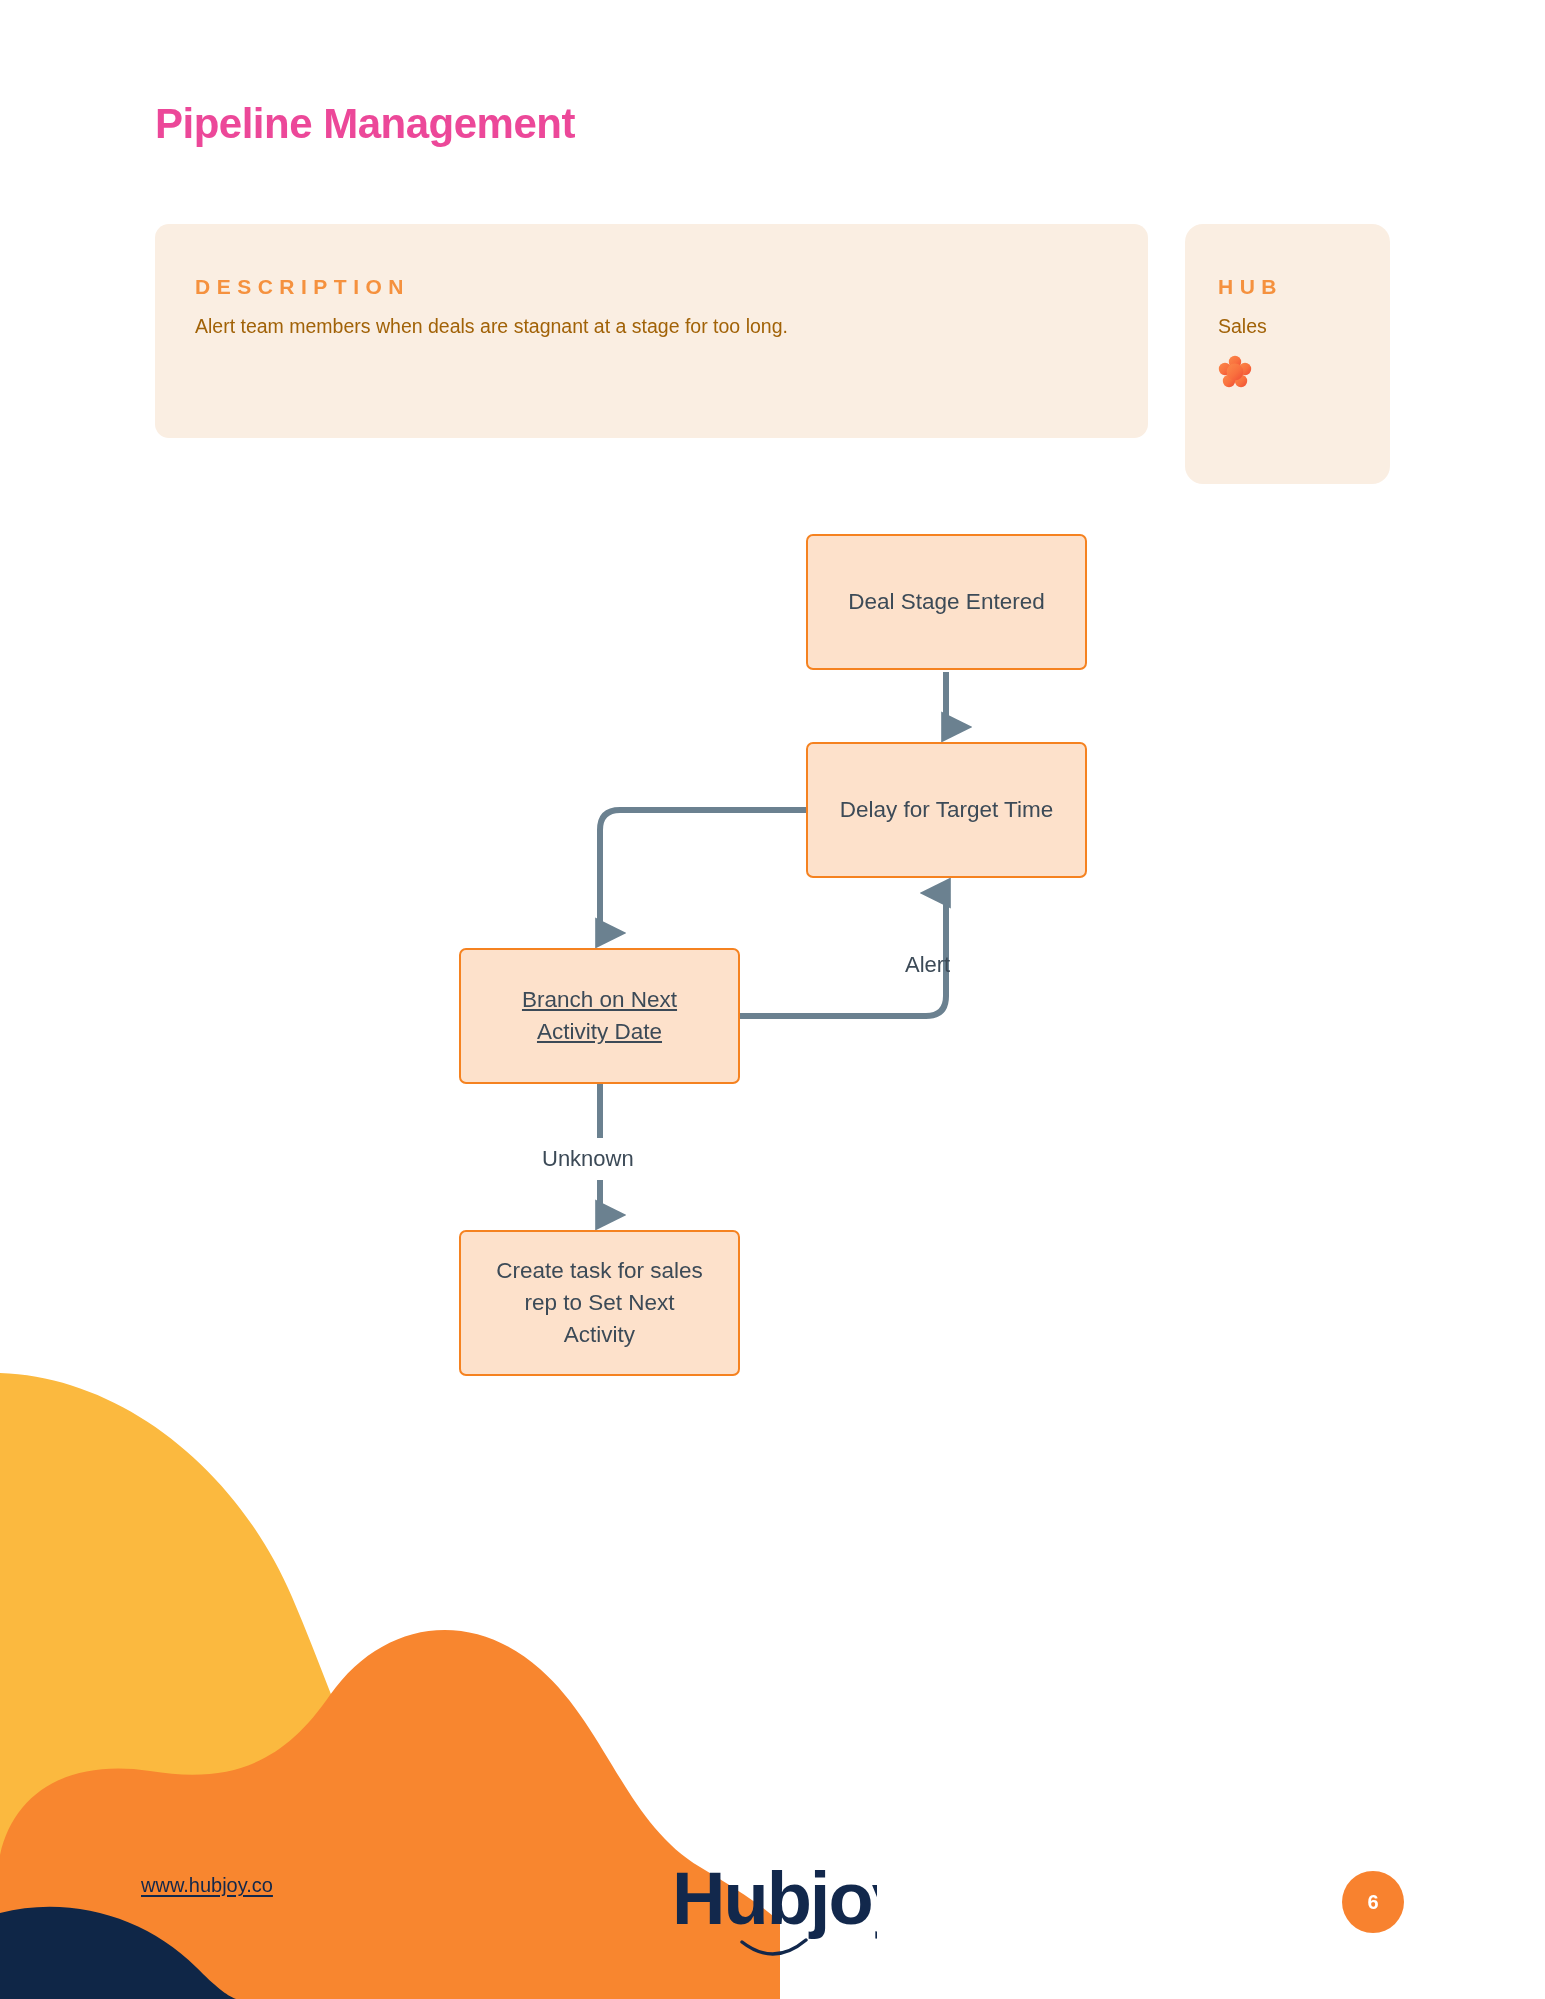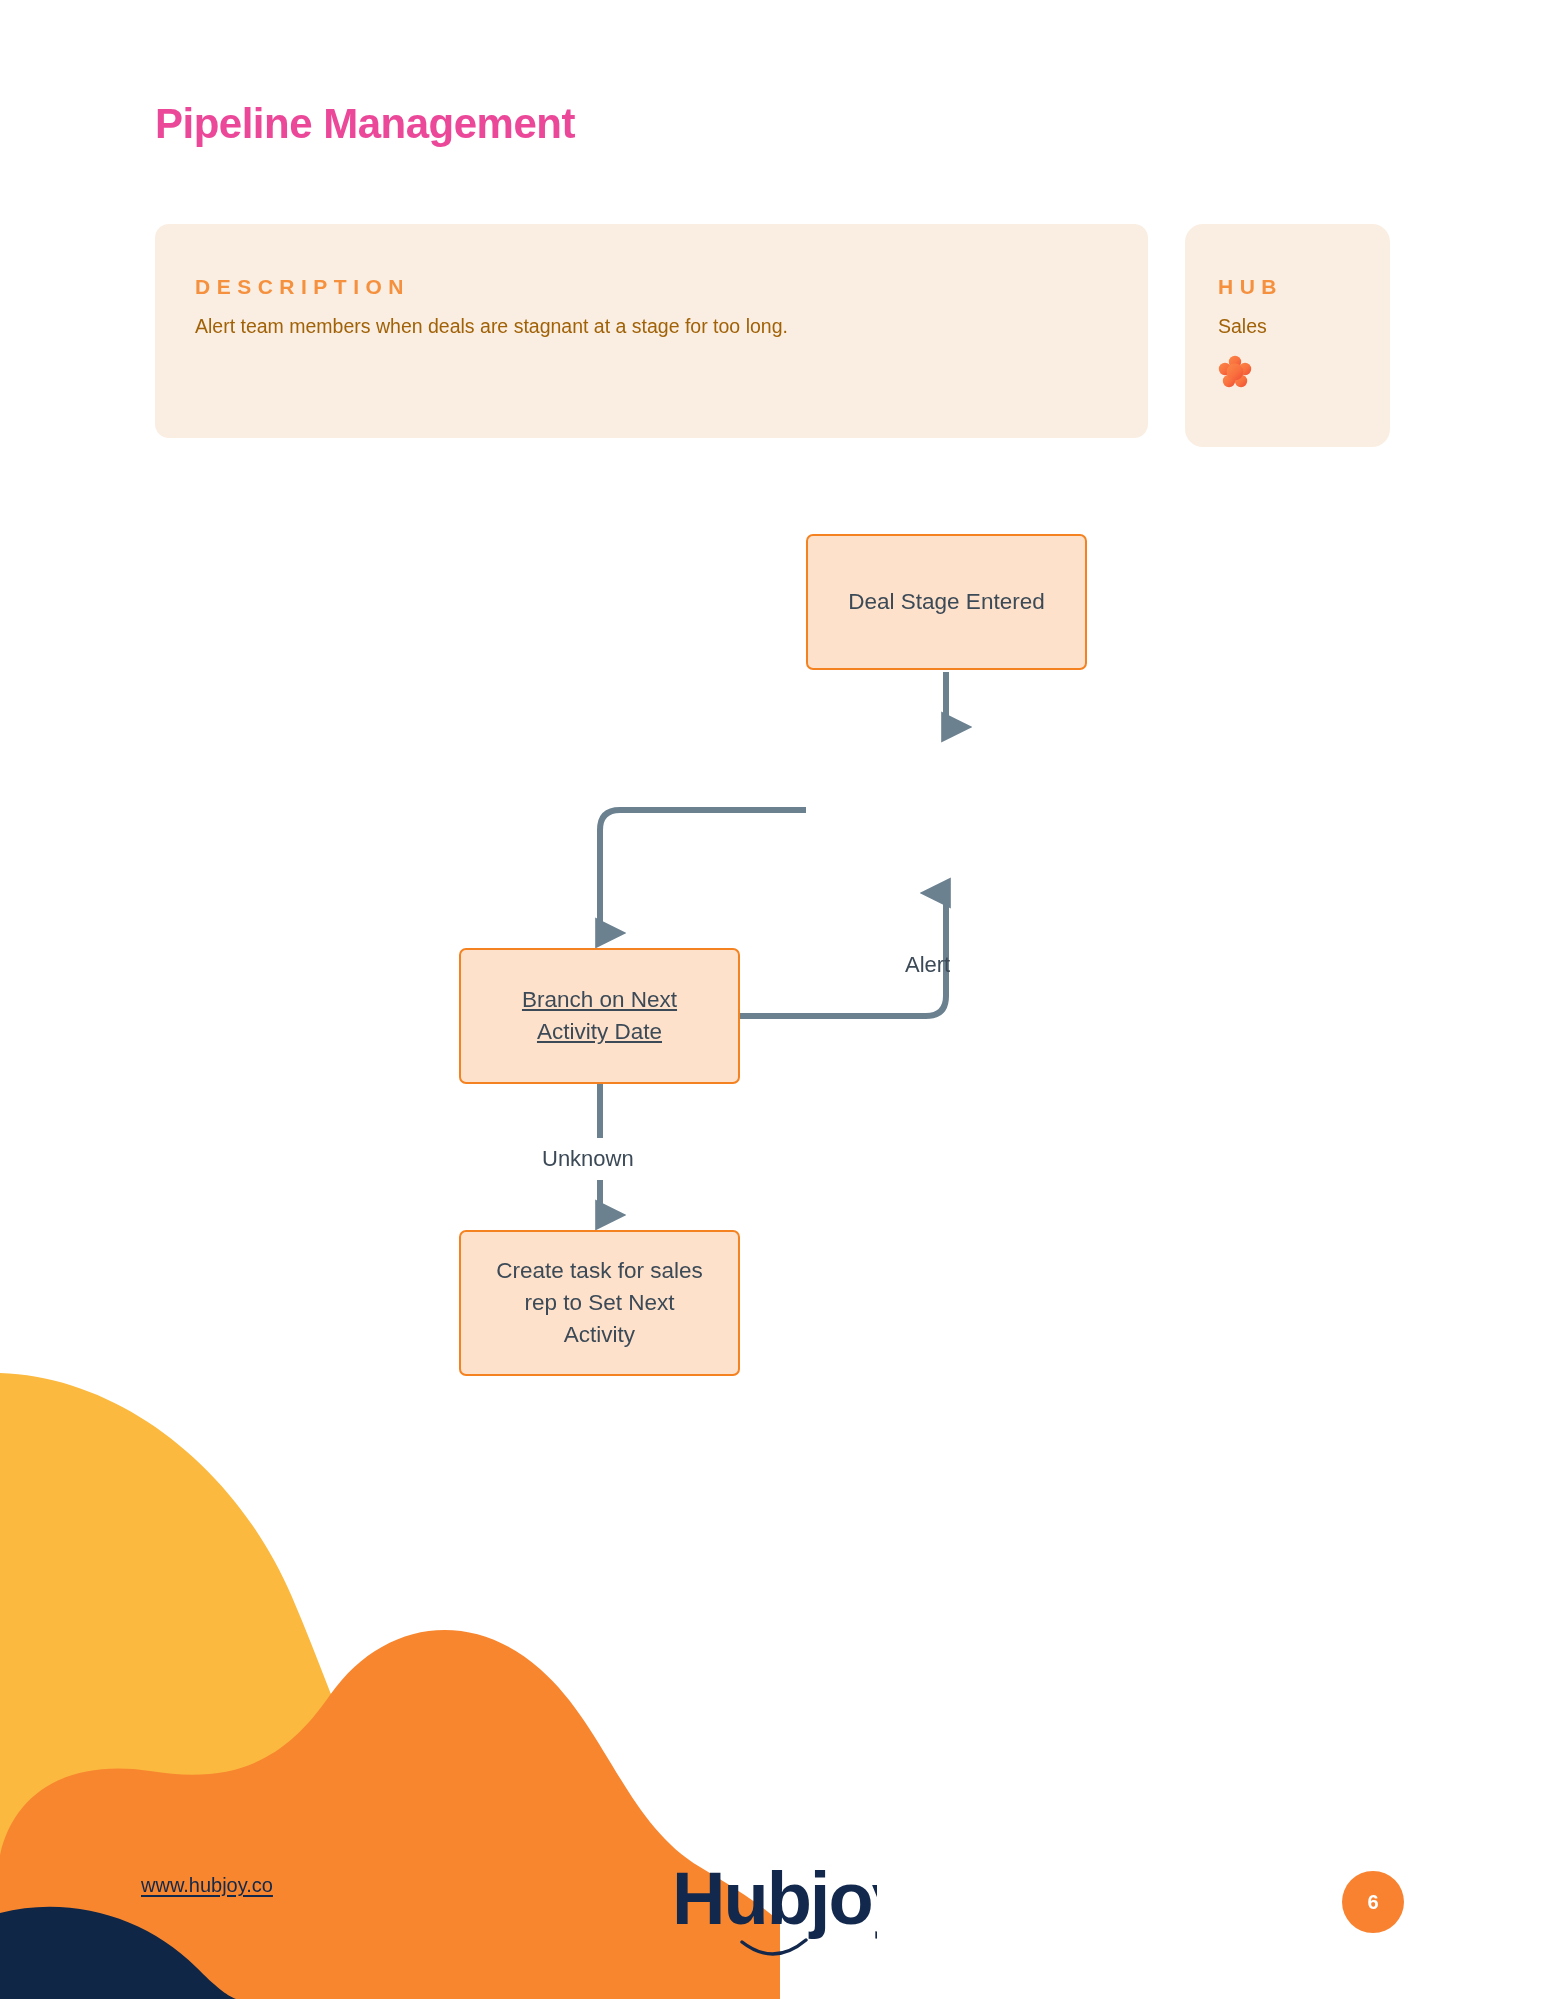--- a/index.html
+++ b/index.html
@@ -51,21 +51,21 @@
     background: #faeee2;
     border-radius: 14px;
     box-sizing: border-box;
     padding: 52px 40px 0 40px;
   }
   #hub-card {
     position: absolute;
     left: 1185px;
     top: 224px;
     width: 205px;
-    height: 223px;
+    height: 260px;
     background: #faeee2;
     border-radius: 18px;
     box-sizing: border-box;
     padding: 52px 12px 0 33px;
   }
   .card-label {
     font-size: 21px;
     font-weight: 700;
     letter-spacing: 6.5px;
     color: #f5913e;
@@ -210,20 +210,21 @@
       <path d="M740,1016 L926,1016 Q946,1016 946,996 L946,893" marker-end="url(#arrowhead)"></path>
 
       <line x1="600" y1="1084" x2="600" y2="1215" marker-end="url(#arrowhead)"></line>
     </g>
 
     <rect x="530" y="1138" width="140" height="42" fill="#ffffff"></rect>
   </svg>
 
   <div class="node" id="node-deal-stage">Deal Stage Entered</div>
 
+  <div class="node" id="node-delay">Delay for Target Time</div>
 
   <div class="node" id="node-branch">Branch on Next<br>Activity Date</div>
 
   <div class="node" id="node-create-task">Create task for sales<br>rep to Set Next<br>Activity</div>
 
   <div class="edge-label" id="label-known">Alert</div>
 
   <div class="edge-label" id="label-unknown">Unknown</div>
 
   <a id="footer-link" href="#">www.hubjoy.co</a>

